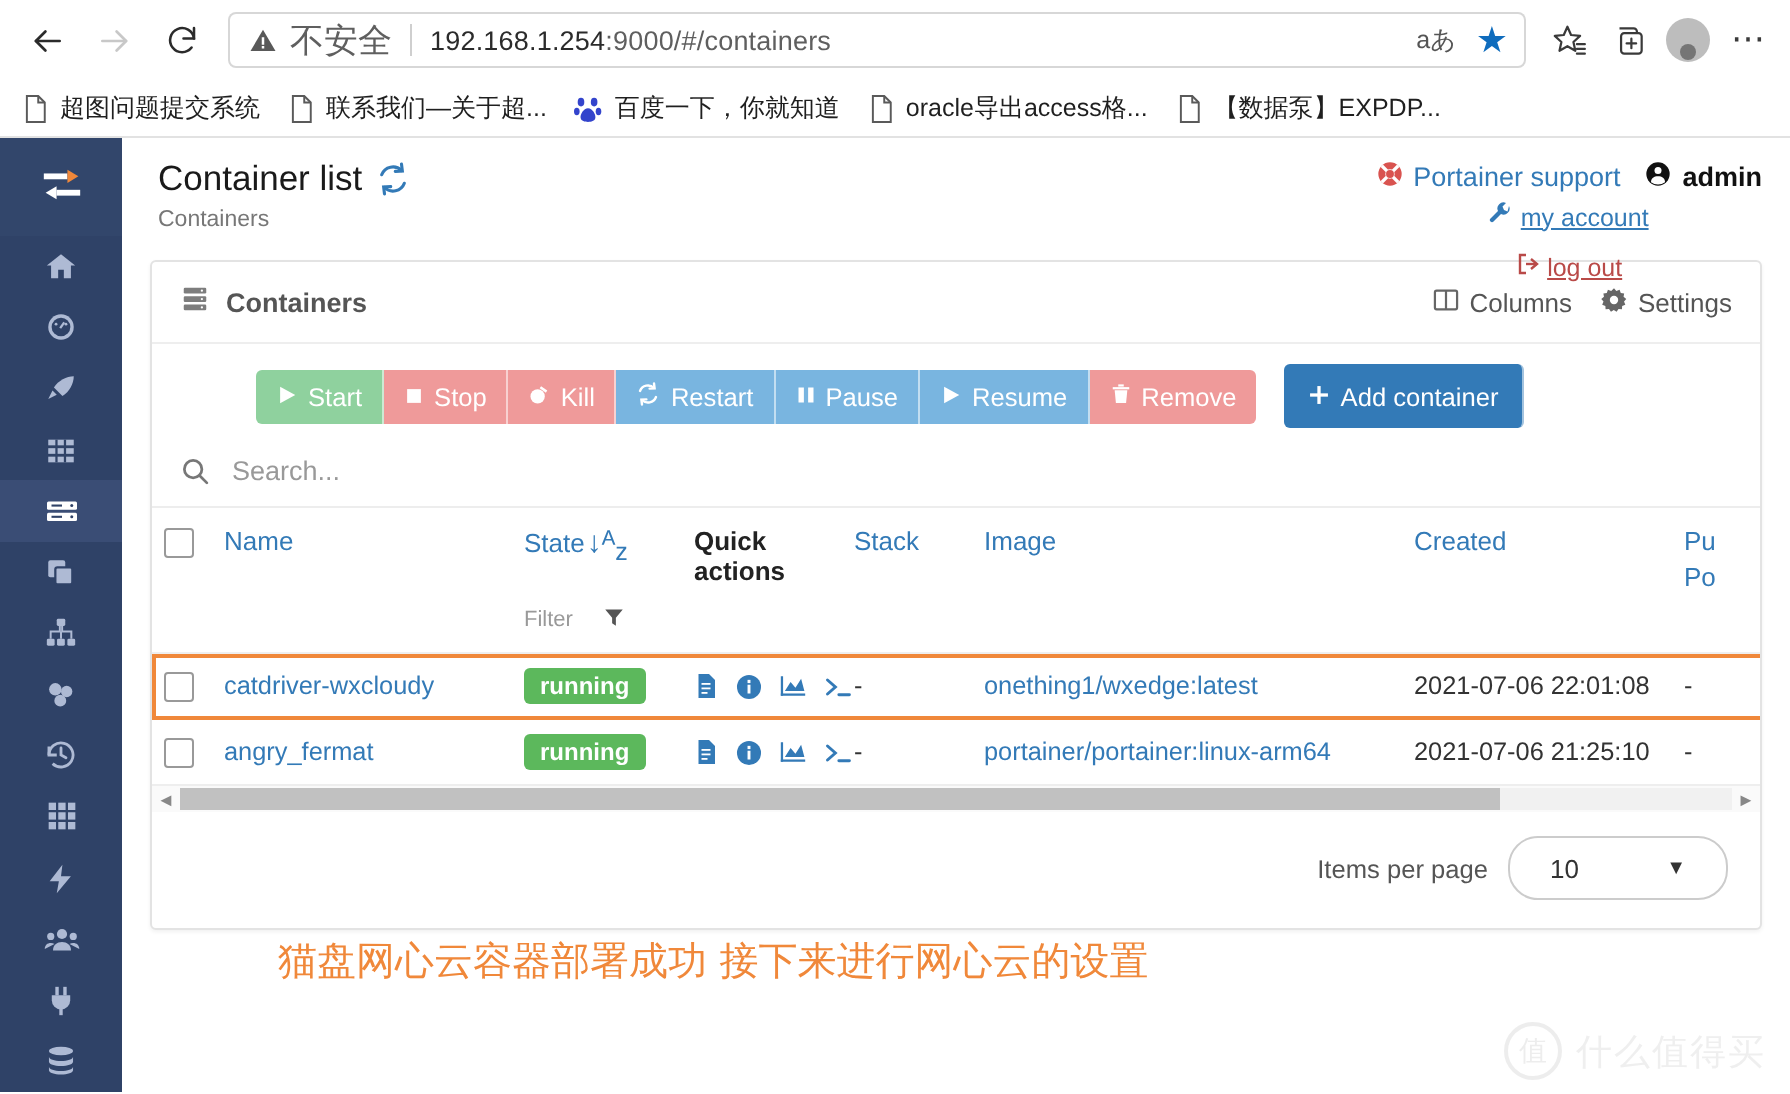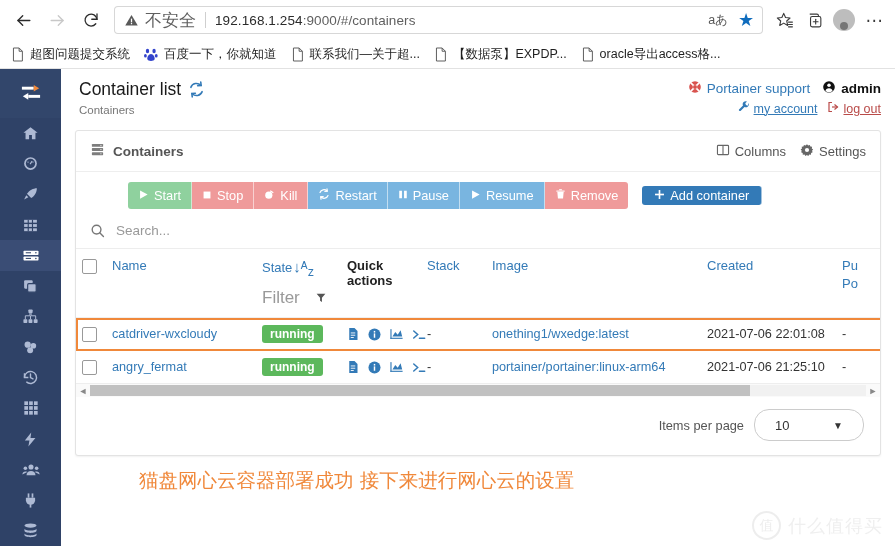--- a/index.html
+++ b/index.html
@@ -52,58 +52,58 @@
 
   .content{flex:1 1 auto;background:#ffffff;position:relative;overflow:hidden;}
   .page-head{padding:10px 18px 8px 18px;position:relative;}
   .pt-title{font-size:17.5px;color:#1a1a1a;font-weight:400;display:flex;align-items:center;gap:7px;}
   .pt-refresh{color:#337ab7;display:inline-flex;cursor:pointer;}
   .pt-sub{font-size:11.5px;color:#777;margin-top:4px;}
   .head-right{position:absolute;right:14px;top:11px;text-align:right;}
   .hr-line1{display:flex;align-items:center;justify-content:flex-end;gap:6px;font-size:13.5px;}
   .hr-support{color:#337ab7;cursor:pointer;display:inline-flex;align-items:center;gap:5px;}
   .hr-user{color:#111;display:inline-flex;align-items:center;gap:5px;margin-left:6px;font-weight:600;}
-  .hr-line2{display:flex;align-items:center;justify-content:flex-end;gap:10px;margin-top:4px;font-size:12.5px;}
+  .hr-line2{display:flex;align-items:center;justify-content:flex-end;gap:10px;margin-top:4px;font-size:12.5px;flex-direction:column;}
   .hr-link{color:#337ab7;text-decoration:underline;cursor:pointer;display:inline-flex;align-items:center;gap:4px;}
   .hr-link.red{color:#b94a48;}
 
   .panel{margin:6px 14px 0 14px;background:#ffffff;border:1px solid #e3e3e3;border-radius:3px;
     box-shadow:0 1px 2px rgba(0,0,0,.06);}
   .panel-head{height:40px;display:flex;align-items:center;padding:0 14px;border-bottom:1px solid #eee;}
   .panel-title{display:flex;align-items:center;gap:8px;font-size:13.5px;color:#555;font-weight:600;}
   .panel-actions{margin-left:auto;display:flex;align-items:center;gap:14px;}
   .pa-item{display:flex;align-items:center;gap:5px;font-size:13px;color:#555;cursor:pointer;}
 
   .toolbar{padding:10px 12px 9px 12px;display:flex;align-items:center;gap:0;}
   .btn{height:27px;display:inline-flex;align-items:center;gap:5px;padding:0 10px;font-size:12.8px;
     color:#fff;border:none;cursor:pointer;border-right:1px solid rgba(255,255,255,.55);}
   .btn:first-child{border-radius:3px 0 0 3px;}
   .grp{display:inline-flex;border-radius:3px;overflow:hidden;margin-right:14px;padding-left:40px;}
   .grp .btn:last-child{border-right:none;}
   .b-green{background:#8fd19e;}
   .b-red{background:#ef9a9a;}
   .b-blue{background:#79b5e0;}
-  .b-primary{background:#337ab7;border-radius:3px;padding:0 12px;height:19px;}
+  .b-primary{background:#337ab7;border-radius:3px;padding:0 12px;height:32px;}
 
   .searchrow{display:flex;align-items:center;gap:9px;padding:4px 14px 9px 14px;border-bottom:1px solid #ededed;}
   .searchrow .sicon{color:#777;display:flex;}
   .searchrow input{border:none;outline:none;font-size:13.5px;color:#333;width:400px;
     font-family:"Liberation Sans",sans-serif;background:transparent;}
   .searchrow input::placeholder{color:#999;}
 
   .tablewrap{position:relative;overflow:hidden;}
   table.grid{width:870px;border-collapse:collapse;table-layout:fixed;}
   table.grid th{font-size:13px;color:#337ab7;font-weight:400;text-align:left;padding:9px 6px 9px 6px;
     vertical-align:top;}
   table.grid th.black{color:#222;font-weight:600;}
   table.grid td{font-size:12.7px;color:#333;padding:7px 6px;border-top:1px solid #efefef;vertical-align:middle;}
   .cb{width:13px;height:13px;border:1px solid #999;border-radius:2px;display:inline-block;background:#fff;
     cursor:pointer;vertical-align:middle;}
   .sort-ic{font-size:15px;color:#337ab7;margin-left:1px;}
-  .filter{font-size:17px;color:#999;margin-top:9px;display:flex;align-items:center;gap:16px;cursor:pointer;}
+  .filter{font-size:11px;color:#999;margin-top:20px;display:flex;align-items:center;gap:16px;cursor:pointer;}
   .c-link{color:#337ab7;cursor:pointer;}
   .badge-run{display:inline-block;background:#5cb85c;color:#fff;font-size:12px;font-weight:bold;
     padding:2px 8px;border-radius:3px;}
   .qa{display:flex;align-items:center;gap:9px;color:#337ab7;}
   .qa span{cursor:pointer;display:inline-flex;}
   tr.highlight{outline:2px solid #f0883a;outline-offset:-2px;}
 
   .hscroll{height:13px;margin:0 0 0 0;display:flex;align-items:center;background:#fafafa;border-top:1px solid #eee;}
   .hs-arrow{width:14px;text-align:center;font-size:9px;color:#888;}
   .hs-track{flex:1 1 auto;height:11px;background:#f1f1f1;position:relative;}
@@ -189,56 +189,56 @@
       <span class="bico">
           <svg width="13" height="15" viewBox="0 0 16 18" fill="none" stroke="#5a5a5a" stroke-width="1.2">
             <path d="M3 1 h7 l4 4 v12 h-11 z"></path>
             <path d="M10 1 v4 h4"></path>
           </svg>
         </span>
       <span>超图问题提交系统</span>
     </div>
     <div class="bm">
       <span class="bico">
+          <svg width="13" height="15" viewBox="0 0 16 18" fill="none" stroke="#5a5a5a" stroke-width="1.2">
+            <path d="M3 1 h7 l4 4 v12 h-11 z"></path>
+            <path d="M10 1 v4 h4"></path>
+          </svg>
+        </span>
+      <span>联系我们—关于超...</span>
+    </div>
+    <div class="bm">
+      <span class="bico">
           <svg width="14" height="15" viewBox="0 0 16 16">
             <ellipse cx="4" cy="4" rx="1.9" ry="2.5" fill="#3344cc"></ellipse>
             <ellipse cx="11.5" cy="4" rx="1.9" ry="2.5" fill="#3344cc"></ellipse>
             <ellipse cx="1.6" cy="9.4" rx="1.6" ry="2.1" fill="#3344cc"></ellipse>
             <ellipse cx="14" cy="9.4" rx="1.6" ry="2.1" fill="#3344cc"></ellipse>
             <path d="M8 7.5 C10.5 7.5 12.6 11 12.2 13.2 C11.9 15 9.8 15.4 8 15.4 C6.2 15.4 4.1 15 3.8 13.2 C3.4 11 5.5 7.5 8 7.5 Z" fill="#3344cc"></path>
           </svg>
         </span>
       <span>百度一下，你就知道</span>
     </div>
     <div class="bm">
       <span class="bico">
           <svg width="13" height="15" viewBox="0 0 16 18" fill="none" stroke="#5a5a5a" stroke-width="1.2">
             <path d="M3 1 h7 l4 4 v12 h-11 z"></path>
             <path d="M10 1 v4 h4"></path>
           </svg>
         </span>
-      <span>联系我们—关于超...</span>
+      <span>oracle导出access格...</span>
     </div>
     <div class="bm">
       <span class="bico">
           <svg width="13" height="15" viewBox="0 0 16 18" fill="none" stroke="#5a5a5a" stroke-width="1.2">
             <path d="M3 1 h7 l4 4 v12 h-11 z"></path>
             <path d="M10 1 v4 h4"></path>
           </svg>
         </span>
       <span>【数据泵】EXPDP...</span>
-    </div>
-    <div class="bm">
-      <span class="bico">
-          <svg width="13" height="15" viewBox="0 0 16 18" fill="none" stroke="#5a5a5a" stroke-width="1.2">
-            <path d="M3 1 h7 l4 4 v12 h-11 z"></path>
-            <path d="M10 1 v4 h4"></path>
-          </svg>
-        </span>
-      <span>oracle导出access格...</span>
     </div>
   </div>
   <div class="chrome-divider"></div>
 </div>
 
 <div class="app">
 
   <div class="sidebar">
     <div class="sb-top">
       <svg width="26" height="20" viewBox="0 0 28 22" fill="#ffffff">

